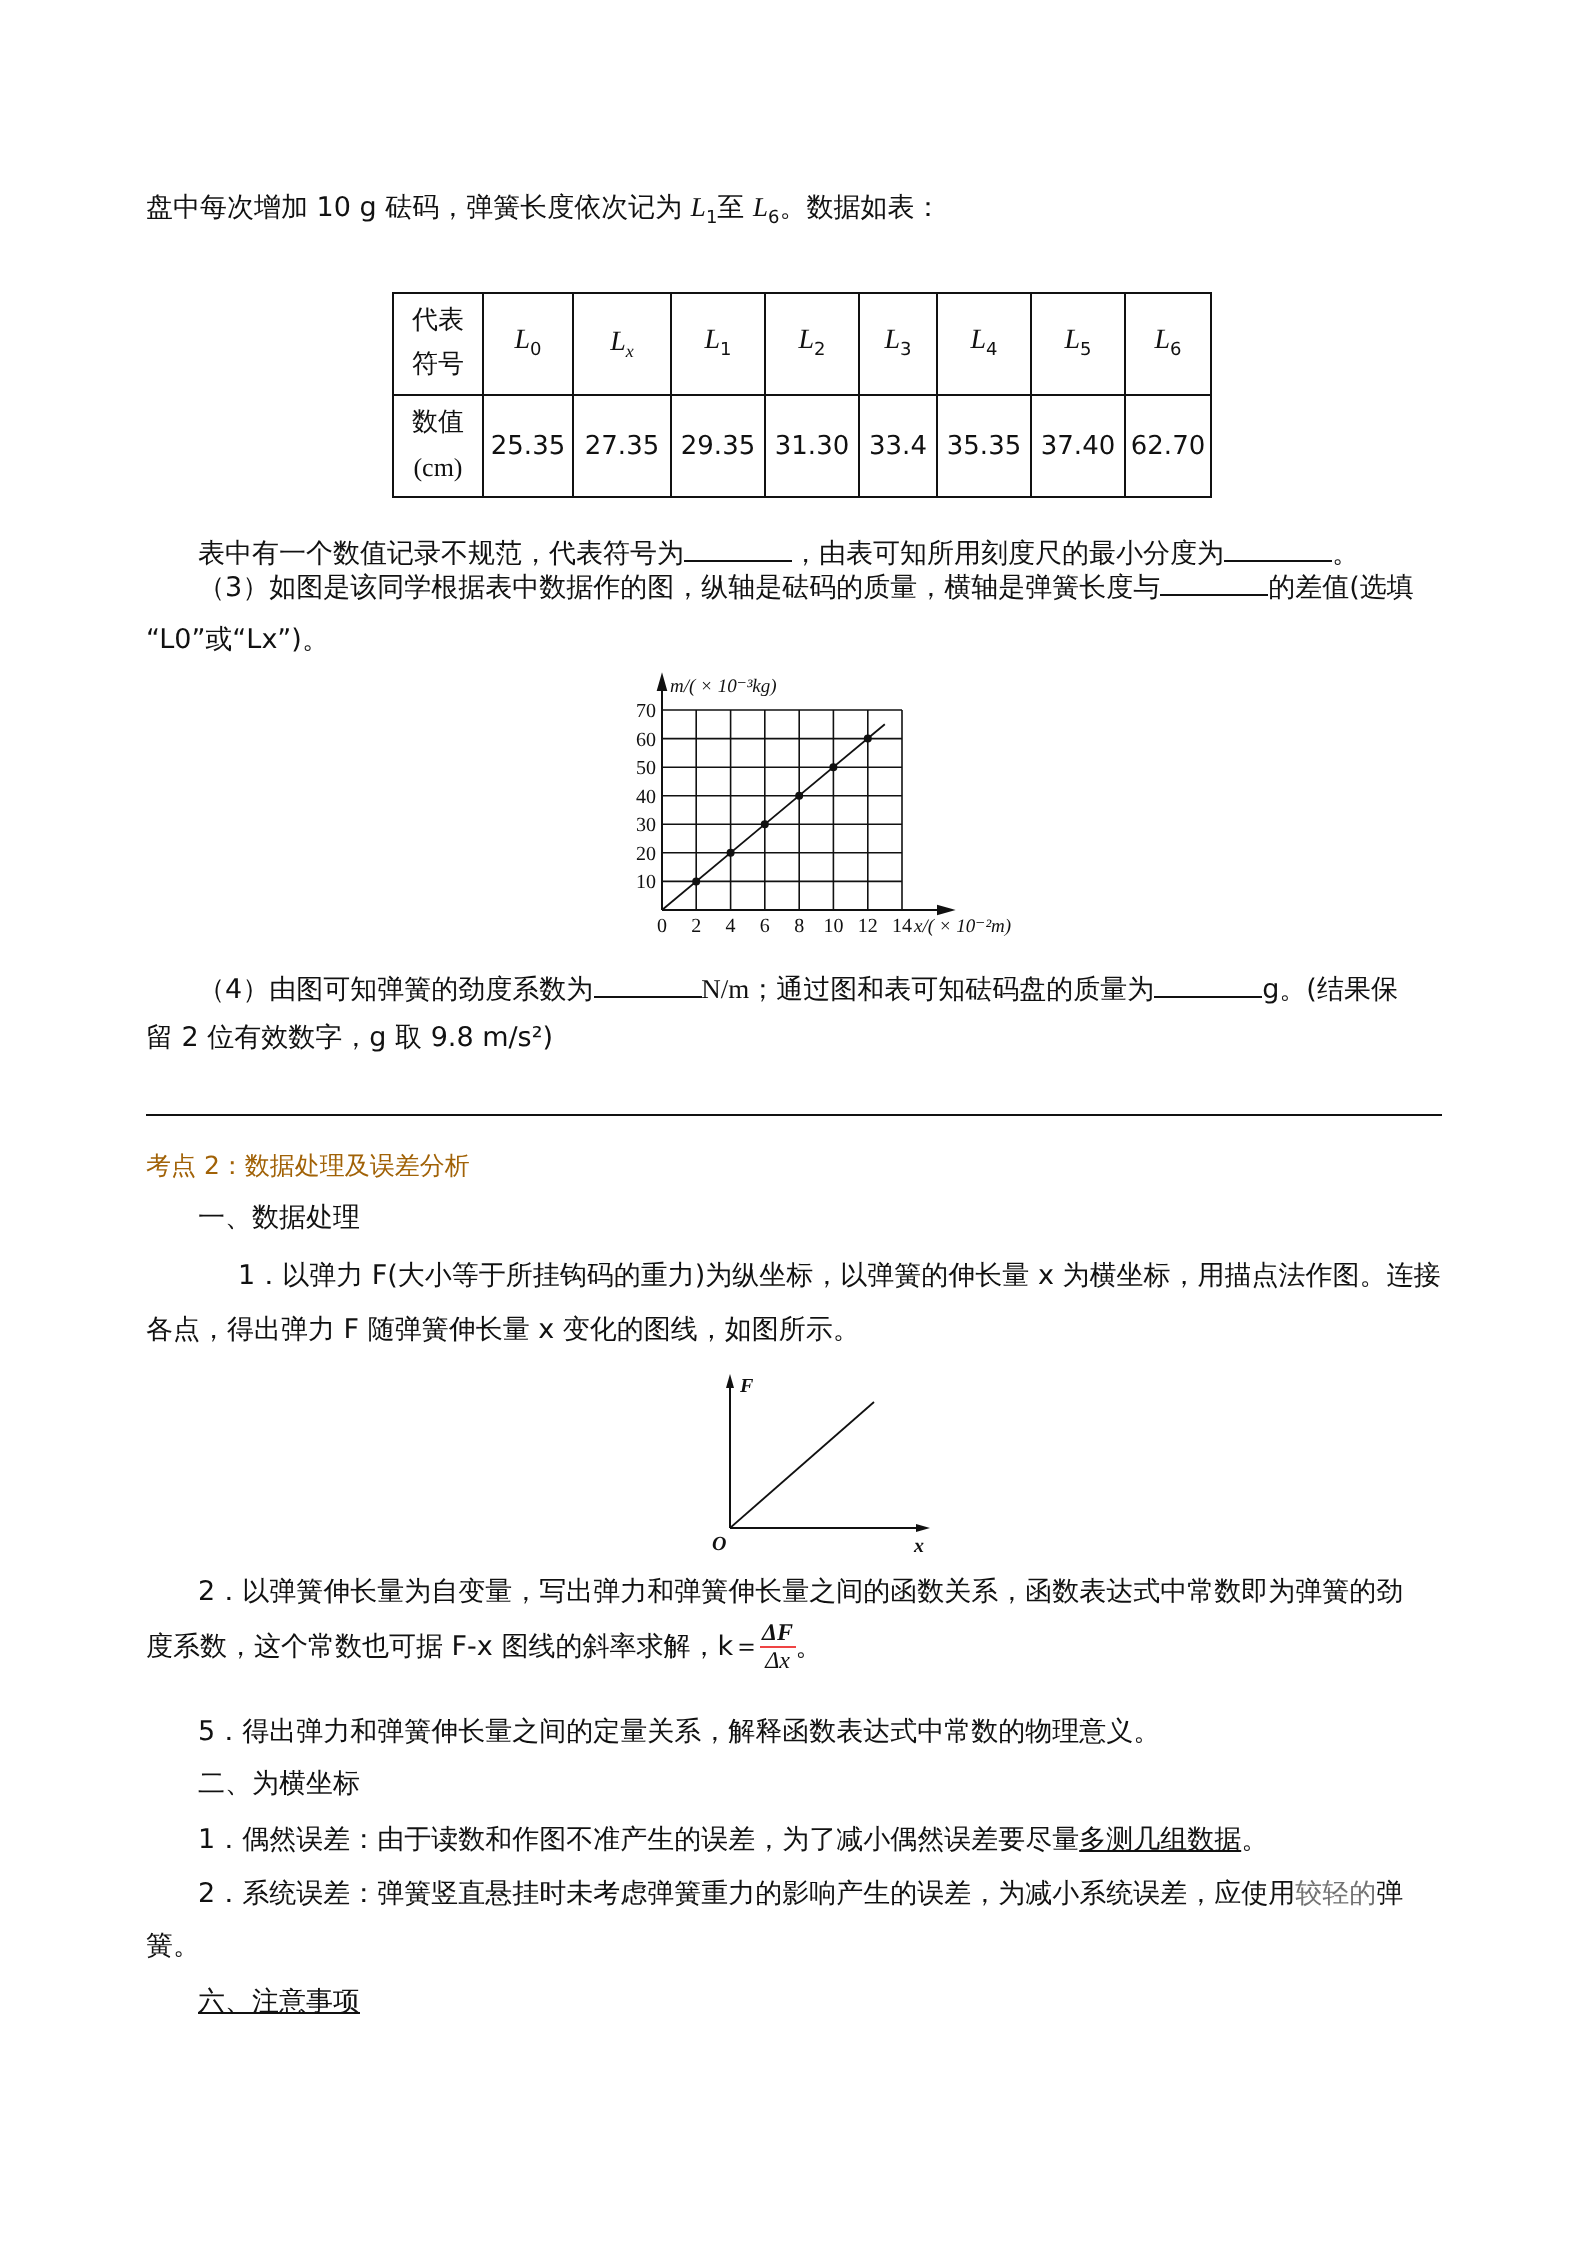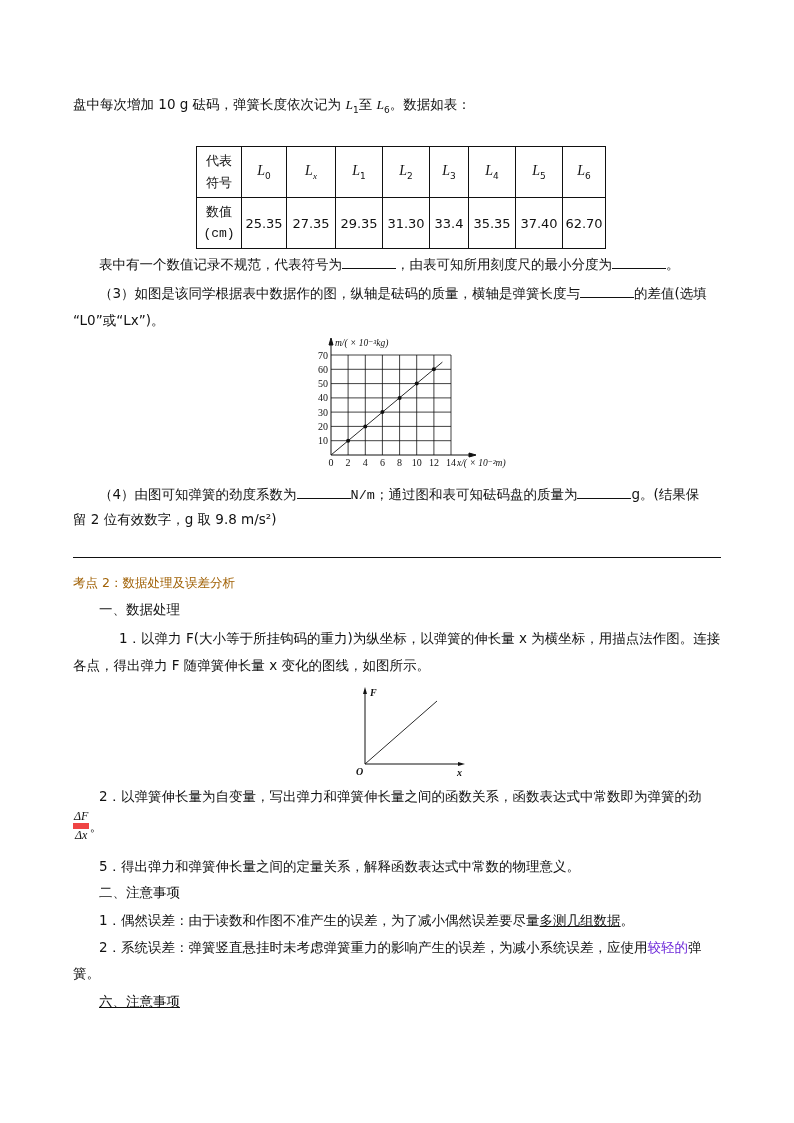--- a/index.html
+++ b/index.html
@@ -1,34 +1,34 @@
 <!DOCTYPE html>
 <html><head>
 <meta charset="utf-8">
 <style>
   html, body { margin: 0; padding: 0; background: #ffffff; }
   body { width: 794px; height: 1123px; position: relative; overflow: hidden;
          font-family: "DejaVu Sans", "Liberation Sans", sans-serif; color: #111; font-size: 13.5px; }
   .abs { position: absolute; white-space: nowrap; }
   .line { line-height: 20px; }
   .ital { font-family: "Liberation Serif", "DejaVu Serif", serif; font-style: italic; }
-  .serif { font-family: Liberation Mono, monospace; text-align: center; }
+  .serif { font-family: Liberation Serif, serif; text-align: center; }
   .blank { display: inline-block; border-bottom: 1px solid #111; width: 54px; height: 14px; vertical-align: baseline; }
   table.data { position: absolute; left: 196px; top: 146px; border-collapse: collapse; }
   table.data td { border: 1px solid #111; text-align: center; font-size: 13px; padding: 0; }
   table.data tr.r1 td { height: 50px; }
   table.data tr.r2 td { height: 50px; }
   .hdrcell { width: 44px; line-height: 22px; }
   .sym { font-family: "Liberation Serif", serif; font-style: italic; font-size: 14px; }
   .hr { position: absolute; left: 73px; top: 557px; width: 648px; height: 0; border-top: 1px solid #111; }
   .sec { color: #a16207; }
-  .red { color: #6d28d9; }
+  .red { color: #737373; }
   .ul { text-decoration: underline; }
   .frac { display: inline-block; vertical-align: middle; text-align: center; font-family: "Liberation Serif", serif; font-style: italic; font-size: 12px; line-height: 13px; }
-  .frac .num { display: block; border-bottom: 6px solid #ef4444; padding: 0 1px; }
+  .frac .num { display: block; border-bottom: 1px solid #ef4444; padding: 0 1px; font-weight: bold; }
   .frac .den { display: block; }
   svg text { font-family: "Liberation Serif", "DejaVu Serif", serif; }
 </style>
 </head>
 <body>
 
 <div class="abs line" style="left:73px; top:94px;">
   <span>盘中每次增加 10 g 砝码，弹簧长度依次记为 </span><span class="ital">L</span><sub style="font-size:9px">1</sub><span>至 </span><span class="ital">L</span><sub style="font-size:9px">6</sub><span>。数据如表：</span>
 </div>
 
@@ -58,21 +58,21 @@
     <td>29.35</td>
     <td>31.30</td>
     <td>33.4</td>
     <td>35.35</td>
     <td>37.40</td>
     <td>62.70</td>
   </tr>
 </tbody>
   </table>
 
-<div class="abs line" style="left:99px; top:254px;">
+<div class="abs line" style="left:99px; top:266px;">
   <span>表中有一个数值记录不规范，代表符号为</span><span class="blank"></span><span>，由表可知所用刻度尺的最小分度为</span><span class="blank"></span><span>。</span>
 </div>
 
 <div class="abs line" style="left:99px; top:283px;">
   <span>（3）如图是该同学根据表中数据作的图，纵轴是砝码的质量，横轴是弹簧长度与</span><span class="blank"></span><span>的差值(选填</span>
 </div>
 <div class="abs line" style="left:73px; top:310px;">
   <span>“L0”或“Lx”)。</span>
 </div>
 
@@ -152,25 +152,25 @@
   <line x1="15" y1="80" x2="110" y2="80" stroke="#111" stroke-width="1"></line>
   <polygon points="115,80 108,78 108,82" fill="#111"></polygon>
   <line x1="15" y1="80" x2="87" y2="17" stroke="#111" stroke-width="0.9"></line>
   <text x="20" y="12" font-size="10" font-style="italic" font-weight="bold" fill="#111">F</text>
   <text x="107" y="92" font-size="10" font-style="italic" font-weight="bold" fill="#111">x</text>
   <text x="6" y="91" font-size="10" font-style="italic" font-weight="bold" fill="#111">O</text>
 </svg>
 
 <div class="abs line" style="left:99px; top:786px;">2．以弹簧伸长量为自变量，写出弹力和弹簧伸长量之间的函数关系，函数表达式中常数即为弹簧的劲</div>
 <div class="abs" style="left:73px; top:810px; line-height:20px;">
-  <span class="frac"><span class="num">ΔF</span><span class="den">Δx</span></span><span style="vertical-align:middle;">。</span>
+  <span style="vertical-align:middle;">度系数，这个常数也可据 F-x 图线的斜率求解，k＝</span><span class="frac"><span class="num">ΔF</span><span class="den">Δx</span></span><span style="vertical-align:middle;">。</span>
 </div>
 <div class="abs line" style="left:99px; top:856px;">5．得出弹力和弹簧伸长量之间的定量关系，解释函数表达式中常数的物理意义。</div>
 
-<div class="abs line" style="left:99px; top:882px;">二、注意事项</div>
+<div class="abs line" style="left:99px; top:882px;">二、为横坐标</div>
 <div class="abs line" style="left:99px; top:910px;">
   <span>1．偶然误差：由于读数和作图不准产生的误差，为了减小偶然误差要尽量</span><span class="ul">多测几组数据</span><span>。</span>
 </div>
 <div class="abs line" style="left:99px; top:937px;">
   <span>2．系统误差：弹簧竖直悬挂时未考虑弹簧重力的影响产生的误差，为减小系统误差，应使用</span><span class="red">较轻的</span><span>弹</span>
 </div>
 <div class="abs line" style="left:73px; top:963px;">簧。</div>
 <div class="abs line" style="left:99px; top:991px;text-decoration:underline;">六、注意事项</div>
 
 </body></html>

